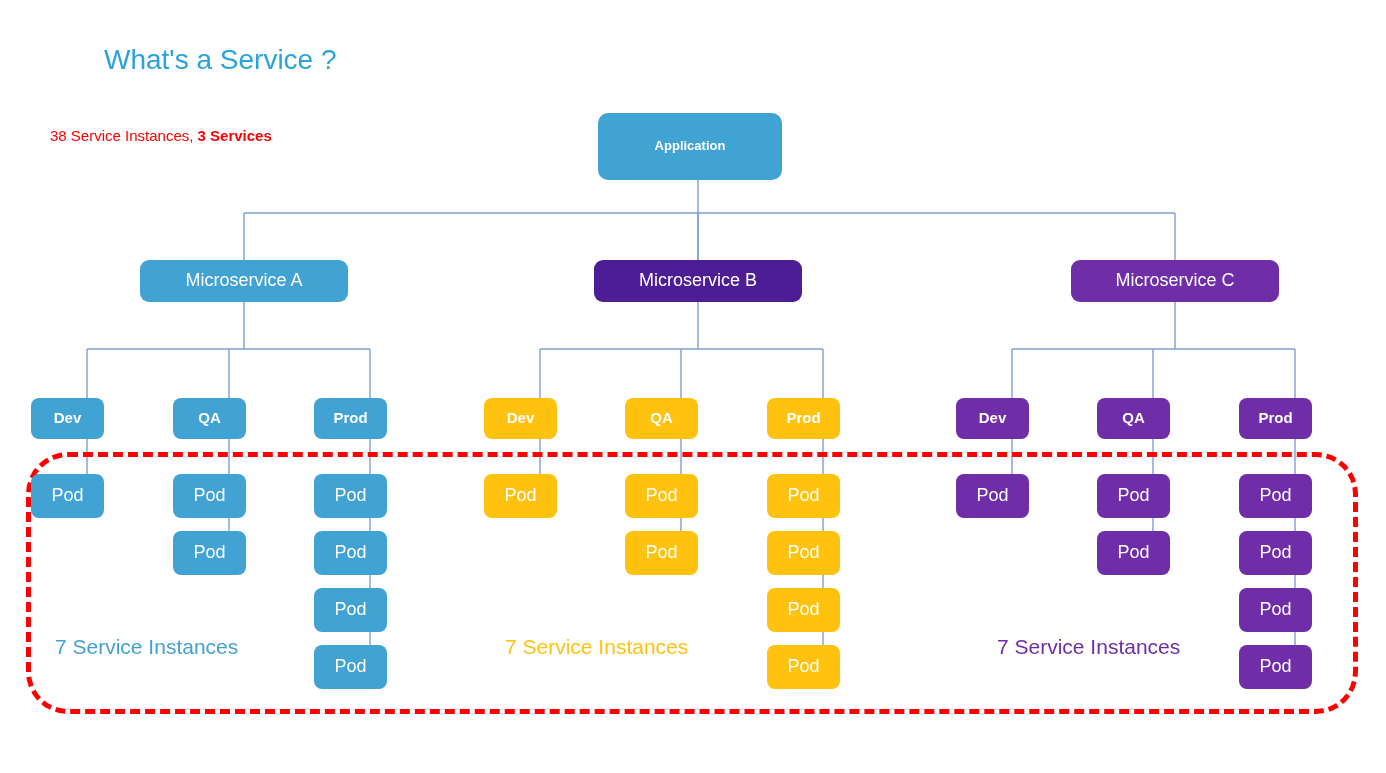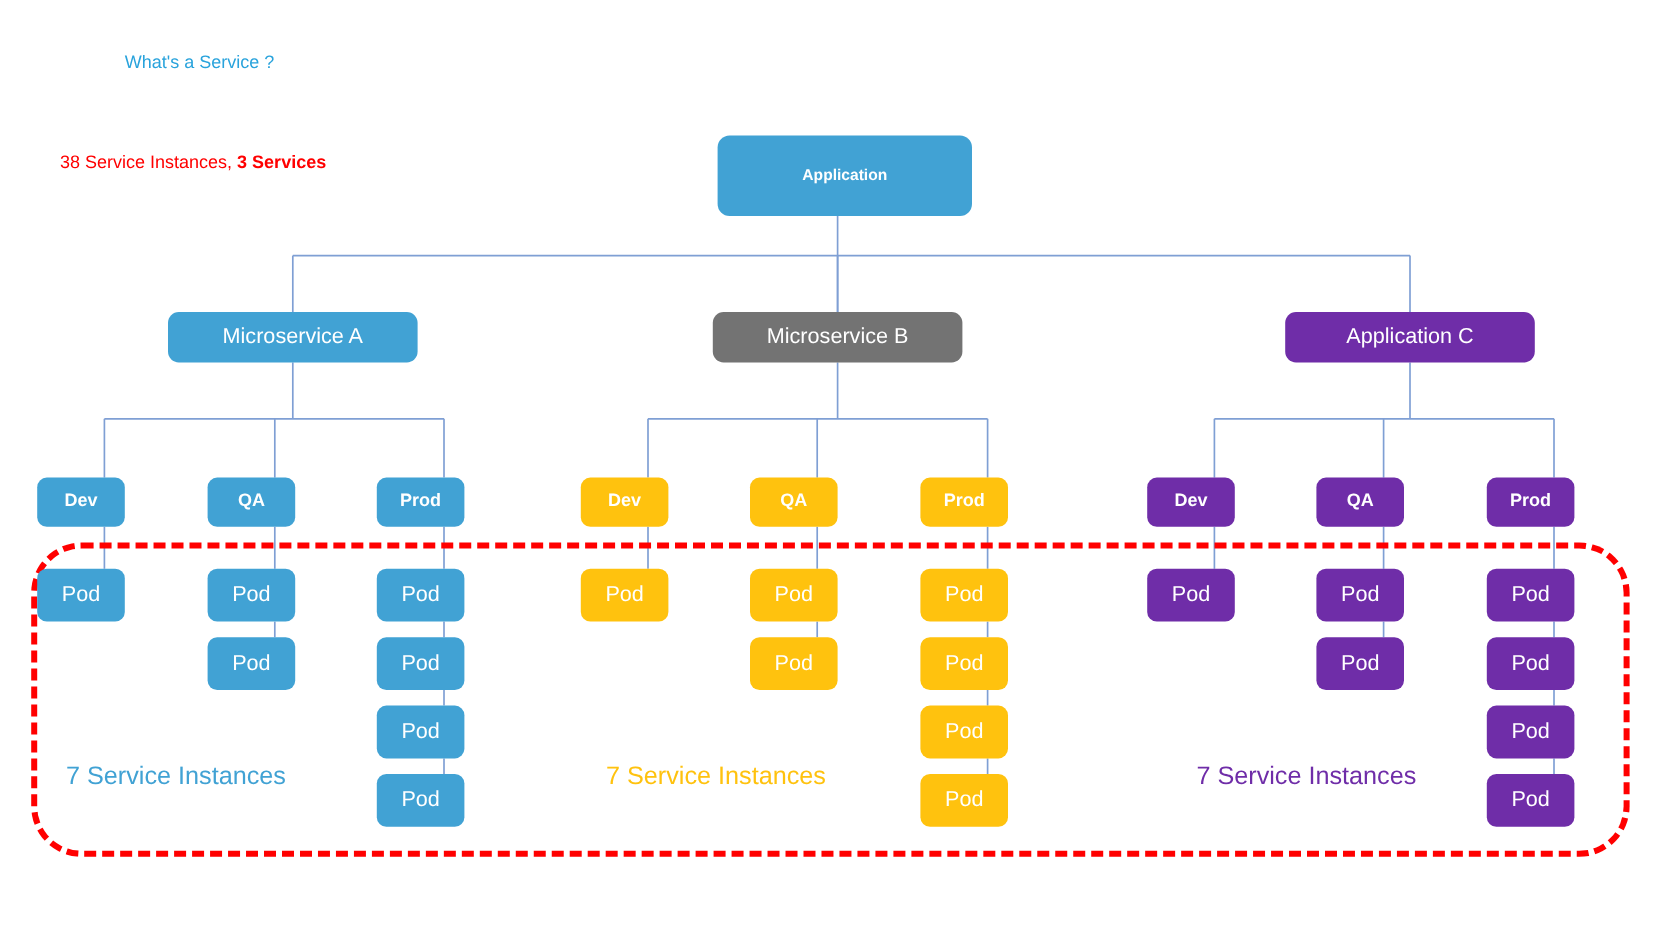--- a/index.html
+++ b/index.html
@@ -50,21 +50,21 @@
     font-size: 15px;
     font-weight: bold;
   }
   .node.pod {
     border-radius: 8px;
     font-size: 18px;
   }
   .title {
     position: absolute;
     color: #29a3dc;
-    font-size: 15px;
+    font-size: 28px;
     z-index: 4;
   }
   .summary {
     position: absolute;
     color: #ff0000;
     font-size: 15px;
     white-space: nowrap;
     z-index: 4;
   }
   .summary b { font-weight: bold; margin-top: 32px; }
@@ -132,21 +132,21 @@
       <line x1="1153" y1="518" x2="1153" y2="531" stroke="#7f9fd4" stroke-width="1.4"></line>
       <line x1="1295" y1="439" x2="1295" y2="474" stroke="#7f9fd4" stroke-width="1.4"></line>
       <line x1="1295" y1="518" x2="1295" y2="531" stroke="#7f9fd4" stroke-width="1.4"></line>
       <line x1="1295" y1="575" x2="1295" y2="588" stroke="#7f9fd4" stroke-width="1.4"></line>
       <line x1="1295" y1="632" x2="1295" y2="645" stroke="#7f9fd4" stroke-width="1.4"></line>
     </svg>
 
   <div id="redbox" style="left:26px; top:452px; width:1332px; height:262px;"></div>
 
   <div id="nodes">
-      <div class="node app" style="left: 598px; top: 113px; width: 212px; height: 67px; background: rgb(65, 162, 212);">
+      <div class="node app" style="left: 598px; top: 113px; width: 184px; height: 67px; background: rgb(65, 162, 212);">
         <span>Application</span>
       </div>
       <div class="node ms" style="left: 140px; top: 260px; width: 208px; height: 42px; background: rgb(65, 162, 212);">
         <span>Microservice A</span>
       </div>
       <div class="node env" style="left: 31px; top: 398px; width: 73px; height: 41px; background: rgb(65, 162, 212);">
         <span>Dev</span>
       </div>
       <div class="node pod" style="left: 31px; top: 474px; width: 73px; height: 44px; background: rgb(65, 162, 212);">
         <span>Pod</span>
@@ -168,21 +168,21 @@
       </div>
       <div class="node pod" style="left: 314px; top: 531px; width: 73px; height: 44px; background: rgb(65, 162, 212);">
         <span>Pod</span>
       </div>
       <div class="node pod" style="left: 314px; top: 588px; width: 73px; height: 44px; background: rgb(65, 162, 212);">
         <span>Pod</span>
       </div>
       <div class="node pod" style="left: 314px; top: 645px; width: 73px; height: 44px; background: rgb(65, 162, 212);">
         <span>Pod</span>
       </div>
-      <div class="node ms" style="left: 594px; top: 260px; width: 208px; height: 42px; background: #737373;">
+      <div class="node ms" style="left: 594px; top: 260px; width: 208px; height: 42px; background: #4c1d95;">
         <span>Microservice B</span>
       </div>
       <div class="node env" style="left: 484px; top: 398px; width: 73px; height: 41px; background: rgb(255, 194, 14);">
         <span>Dev</span>
       </div>
       <div class="node pod" style="left: 484px; top: 474px; width: 73px; height: 44px; background: rgb(255, 194, 14);">
         <span>Pod</span>
       </div>
       <div class="node env" style="left: 625px; top: 398px; width: 73px; height: 41px; background: rgb(255, 194, 14);">
         <span>QA</span>
@@ -202,21 +202,21 @@
       <div class="node pod" style="left: 767px; top: 531px; width: 73px; height: 44px; background: rgb(255, 194, 14);">
         <span>Pod</span>
       </div>
       <div class="node pod" style="left: 767px; top: 588px; width: 73px; height: 44px; background: rgb(255, 194, 14);">
         <span>Pod</span>
       </div>
       <div class="node pod" style="left: 767px; top: 645px; width: 73px; height: 44px; background: rgb(255, 194, 14);">
         <span>Pod</span>
       </div>
       <div class="node ms" style="left: 1071px; top: 260px; width: 208px; height: 42px; background: rgb(111, 45, 168);">
-        <span>Application C</span>
+        <span>Microservice C</span>
       </div>
       <div class="node env" style="left: 956px; top: 398px; width: 73px; height: 41px; background: rgb(111, 45, 168);">
         <span>Dev</span>
       </div>
       <div class="node pod" style="left: 956px; top: 474px; width: 73px; height: 44px; background: rgb(111, 45, 168);">
         <span>Pod</span>
       </div>
       <div class="node env" style="left: 1097px; top: 398px; width: 73px; height: 41px; background: rgb(111, 45, 168);">
         <span>QA</span>
       </div>

